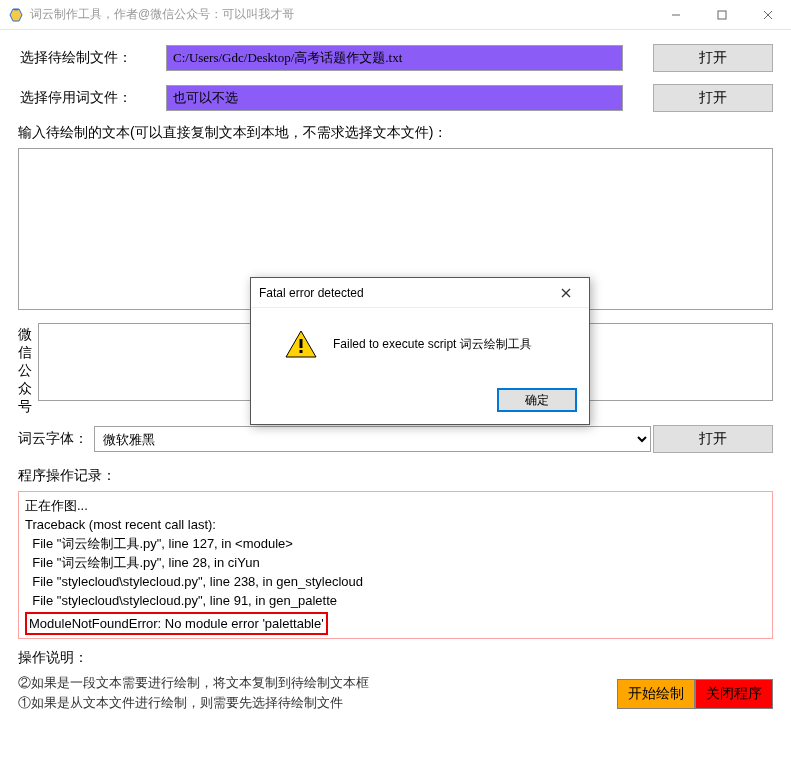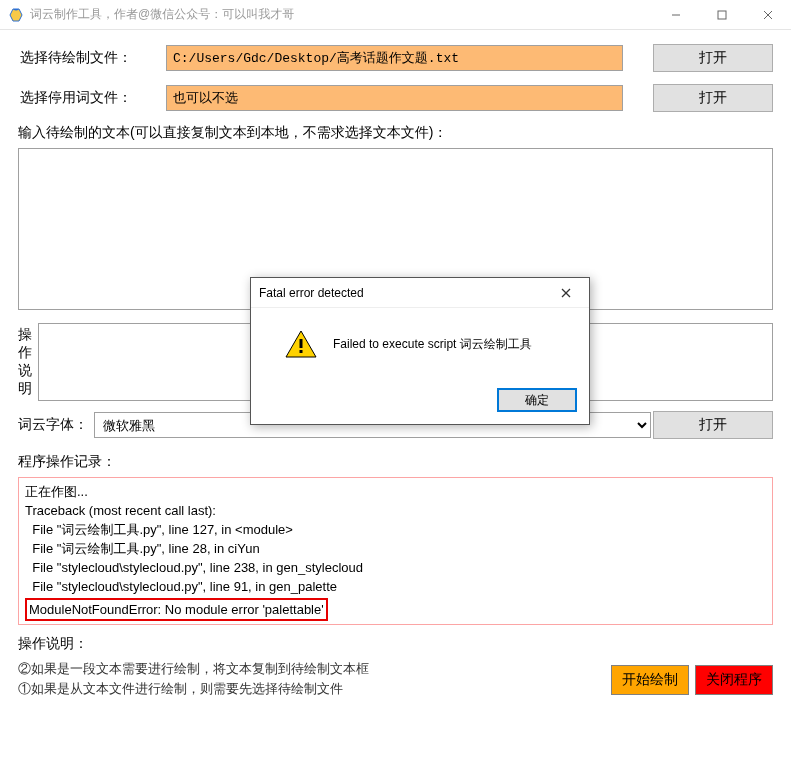--- a/index.html
+++ b/index.html
@@ -56,22 +56,22 @@
       padding-right: 6px;
       font-size: 14px;
       color: #000;
     }
     .row-input {
       flex: 1;
       height: 26px;
       border: 1px solid #a0a0a0;
       padding: 2px 6px;
       font-size: 13px;
-      font-family: Liberation Mono, monospace;
-      background: #fdba74;
+      font-family: Liberation Serif, serif;
+      background: #8b5cf6;
     }
     .row-btn {
       width: 120px;
       height: 28px;
       margin-left: 2px;
       border: 1px solid #adadad;
       background: #e1e1e1;
       font-size: 14px;
       font-family: inherit;
       cursor: pointer;
@@ -141,21 +141,20 @@
       align-items: flex-start;
     }
     .instructions {
       flex: 1;
       font-size: 13px;
       line-height: 20px;
       color: #333;
     }
     .action-btns {
       display: flex;
-      gap: 6px;
       padding-top: 6px;
     }
     .btn-start {
       width: 78px; height: 30px;
       background: #ffa500;
       border: 1px solid #808080;
       font-size: 14px;
       font-family: inherit;
       cursor: pointer;
     }
@@ -263,21 +262,21 @@
     <input class="row-input" value="也可以不选" style="">
     <button class="row-btn">打开</button>
   </div>
 
   
   <div class="section-label">输入待绘制的文本(可以直接复制文本到本地，不需求选择文本文件)：</div>
   <textarea class="textarea ta-main" style=""></textarea>
 
   
   <div class="custom-row">
-    <div class="custom-label">操作说明</div>
+    <div class="custom-label">微信公众号</div>
     <textarea class="textarea ta-custom" style=""></textarea>
   </div>
 
   
   <div class="font-row">
     <div class="font-label">词云字体：</div>
     <select class="font-select">
       <option>微软雅黑</option>
     </select>
     <button class="row-btn">打开</button>

